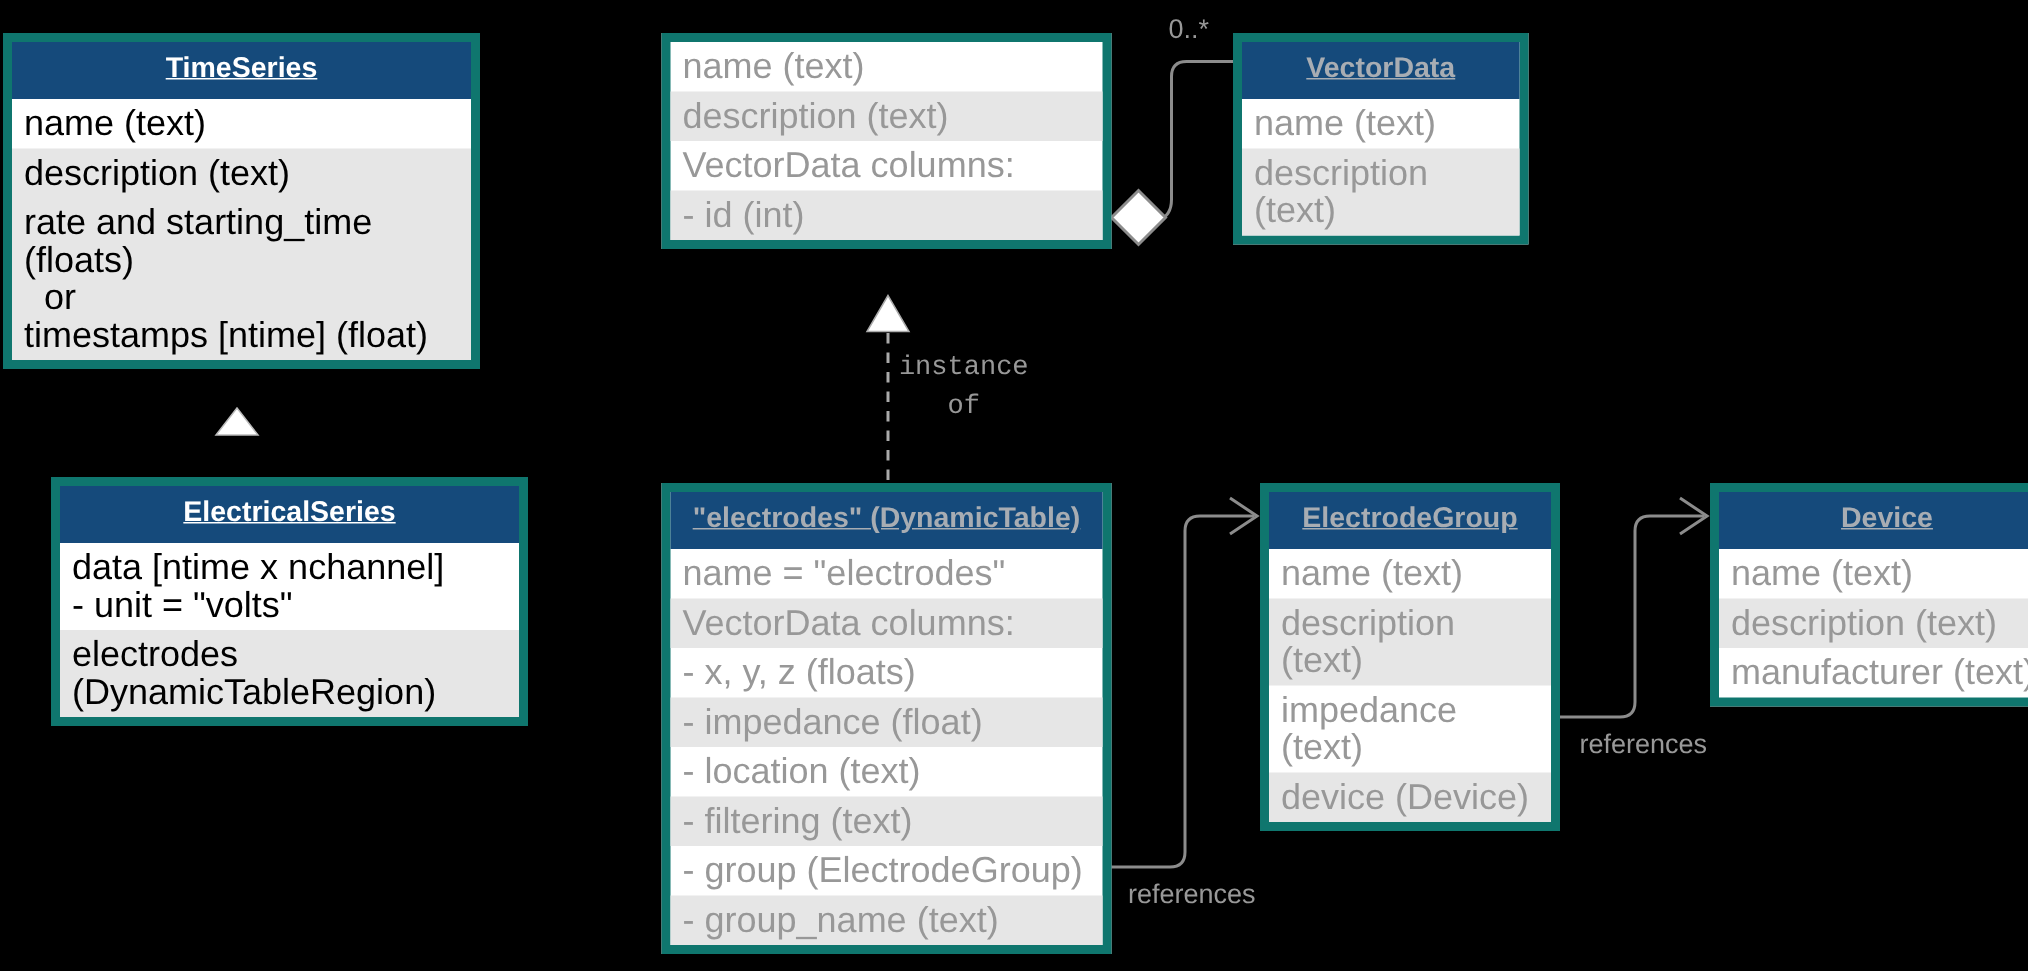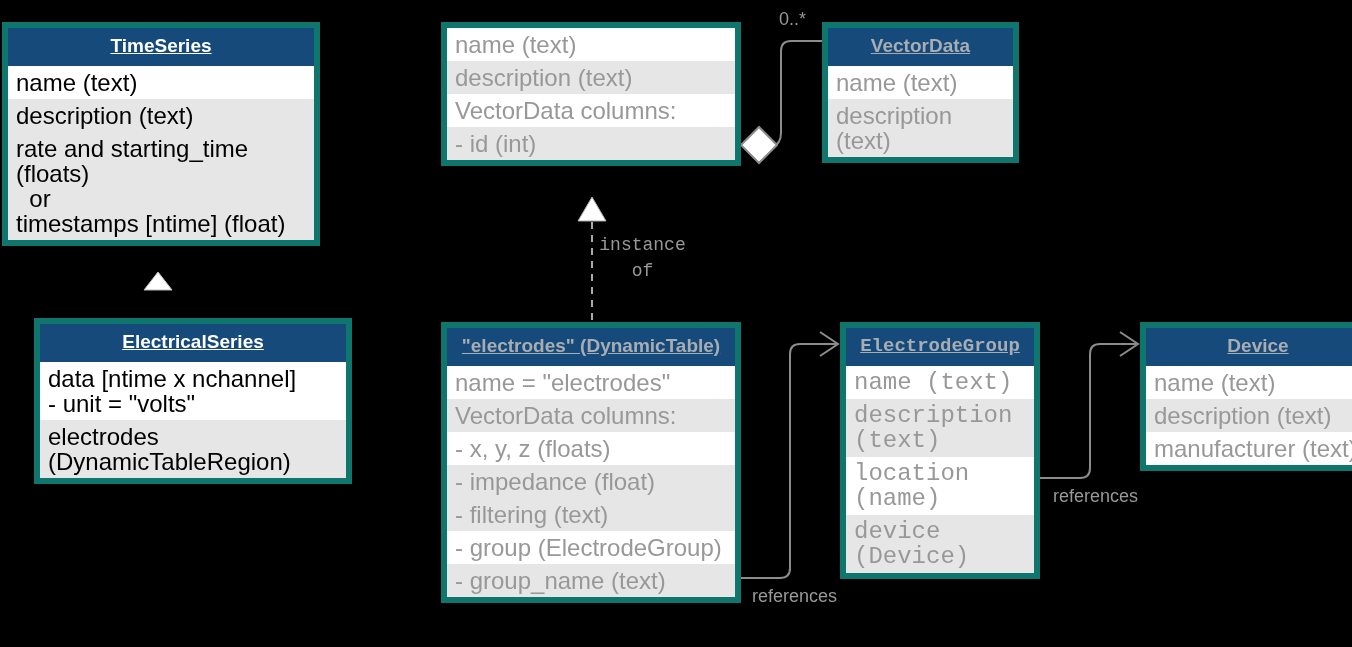--- a/index.html
+++ b/index.html
@@ -24,21 +24,21 @@
   .conn-label{
     position:absolute;color:var(--muted-text,#989898);font-size:18px;
     line-height:26px;white-space:pre-line;
   }
   
   #box-time-series{left:2px;top:22px;width:318px;}
   #box-electrical-series{left:2px;top:318px;width:318px;margin-left:32px;}
   #box-dynamic-table{left:441px;top:22px;width:300px;}
   #box-vector-data{left:822px;top:22px;width:197px;}
   #box-electrodes{left:441px;top:322px;width:300px;}
-  #box-electrode-group{left:840px;top:322px;width:200px;font-family:Liberation Mono, monospace;}
+  #box-electrode-group{left:840px;top:322px;width:200px;}
   #box-device{left:1140px;top:322px;width:236px;}
   
   #lbl-multiplicity{left:779px;top:6px;}
   #lbl-instance-of{left:595px;top:232px;width:95px;text-align:center;font-family:Liberation Mono, monospace;}
   #lbl-references-1{left:752px;top:583px;}
   #lbl-references-2{left:1053px;top:483px;}
   svg.overlay{position:absolute;left:0;top:0;pointer-events:none;}
 </style>
 </head>
 <body>
@@ -99,32 +99,33 @@
       </div>
   </div>
 
   <div class="box muted" id="box-electrodes">
     <div class="hdr">"electrodes" (DynamicTable)</div>
     <div>
         <div class="row">name = "electrodes"</div>
         <div class="row alt">VectorData columns:</div>
         <div class="row">- x, y, z (floats)</div>
         <div class="row alt">- impedance (float)</div>
+        <div class="row">- location (text)</div>
         <div class="row alt">- filtering (text)</div>
         <div class="row">- group (ElectrodeGroup)</div>
         <div class="row alt">- group_name (text)</div>
       </div>
   </div>
 
   <div class="box muted" id="box-electrode-group">
     <div class="hdr">ElectrodeGroup</div>
     <div>
         <div class="row">name (text)</div>
         <div class="row alt">description (text)</div>
-        <div class="row">location (name)</div>
+        <div class="row">impedance (text)</div>
         <div class="row alt">device (Device)</div>
       </div>
   </div>
 
   <div class="box muted" id="box-device">
     <div class="hdr">Device</div>
     <div>
         <div class="row">name (text)</div>
         <div class="row alt">description (text)</div>
         <div class="row">manufacturer (text)</div>

